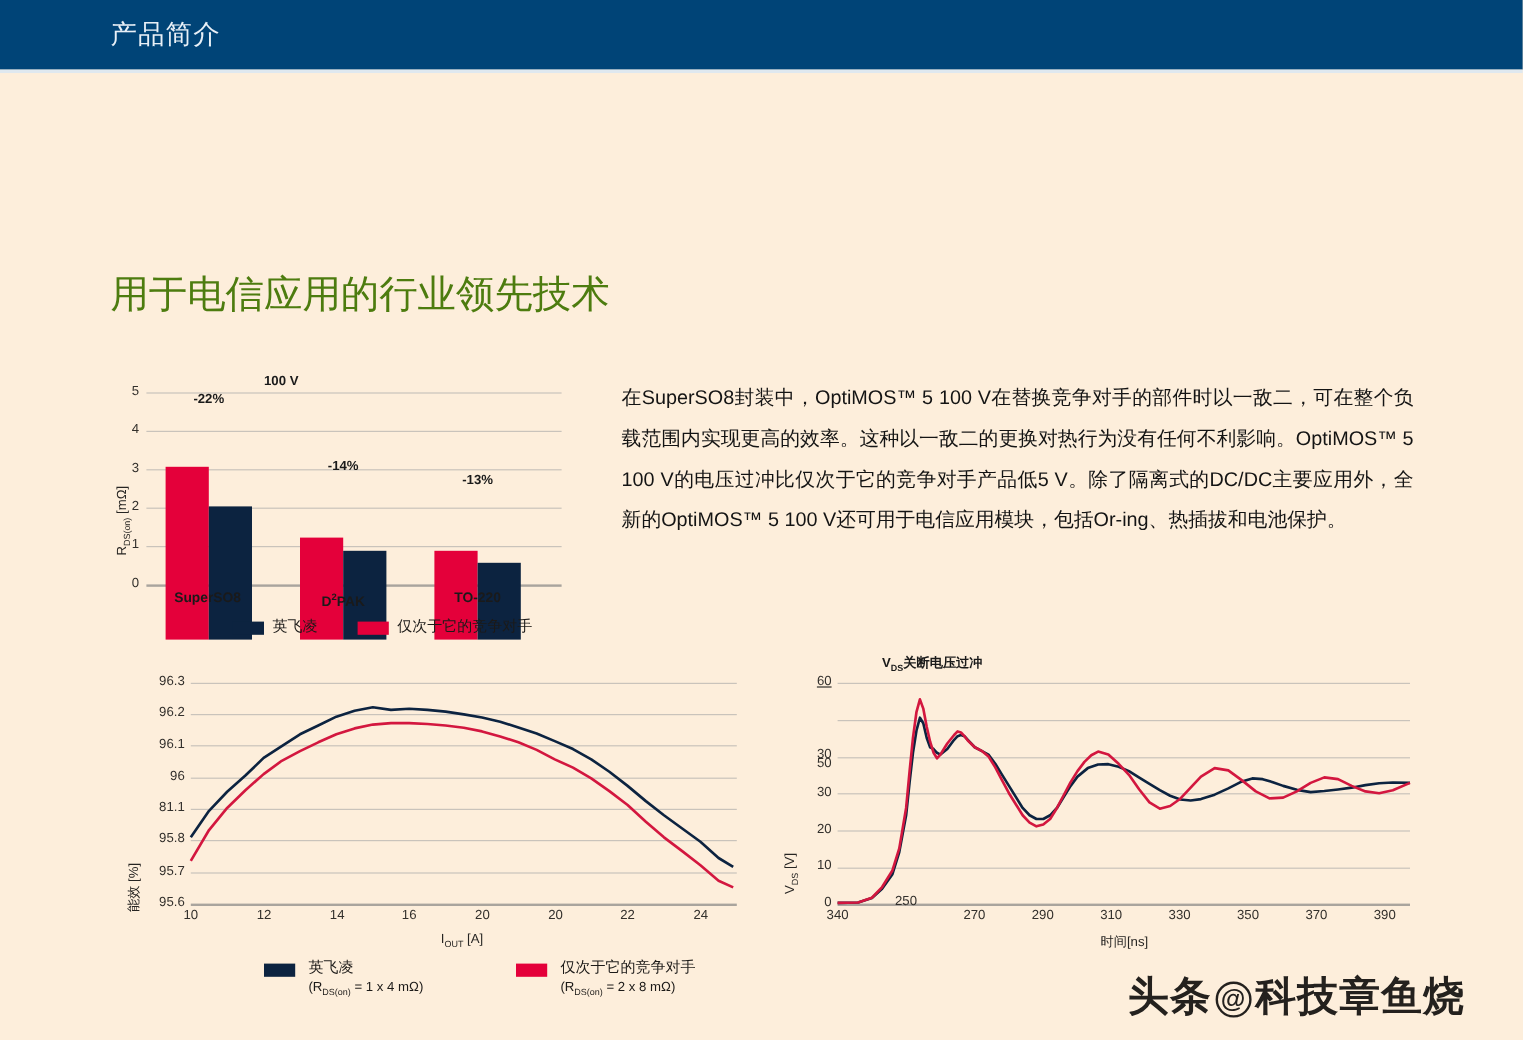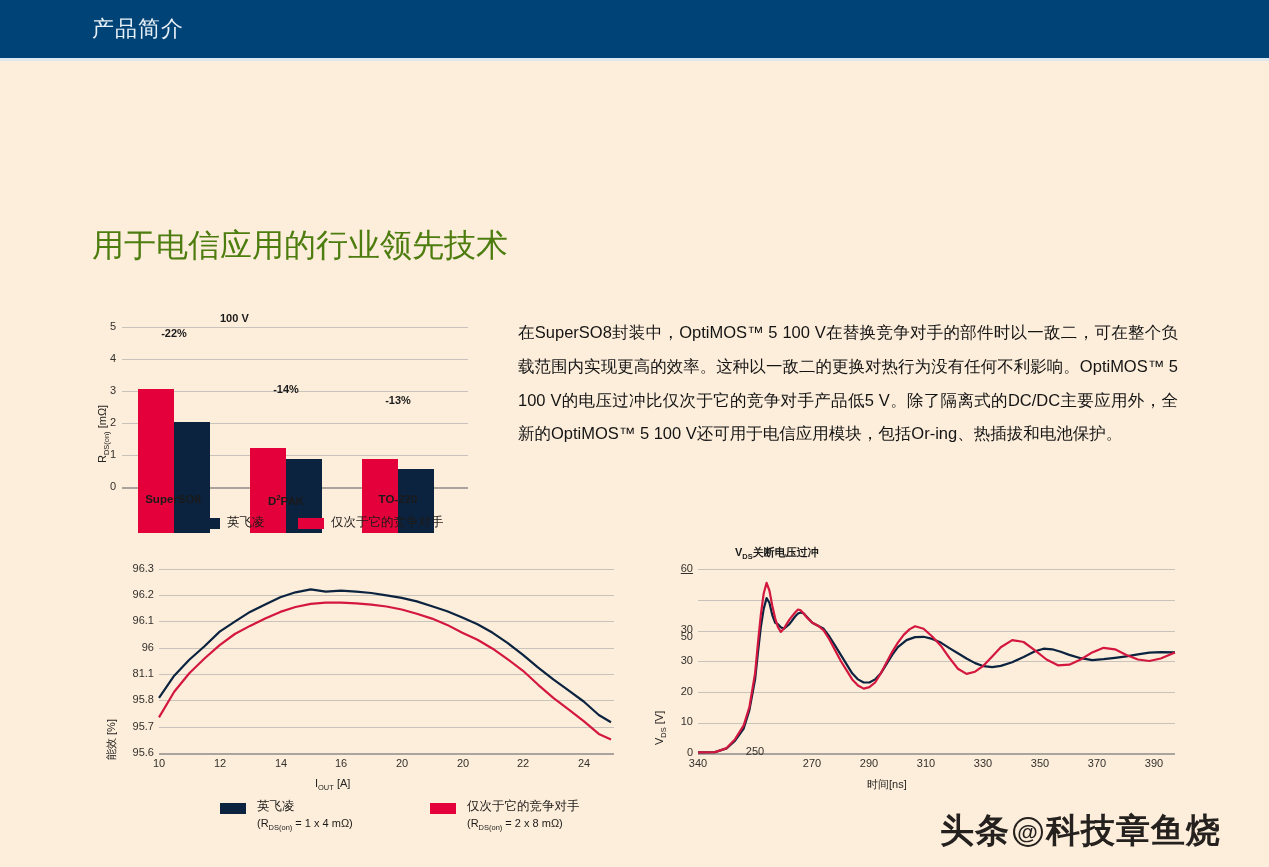--- a/index.html
+++ b/index.html
@@ -92,21 +92,21 @@
     color: #262422;
     white-space: nowrap;
     transform-origin: 0 0;
     transform: rotate(-90deg);
   }
   .axis-label-h {
     position: absolute;
     font-size: 11px;
     color: #262422;
     white-space: nowrap;
-    text-align: left;
+    text-align: center;
   }
   sub { font-size: 0.68em; }
   sup { font-size: 0.68em; }
 
   .legend-swatch {
     position: absolute;
     width: 26px; height: 11px;
   }
   .legend-text {
     position: absolute;

